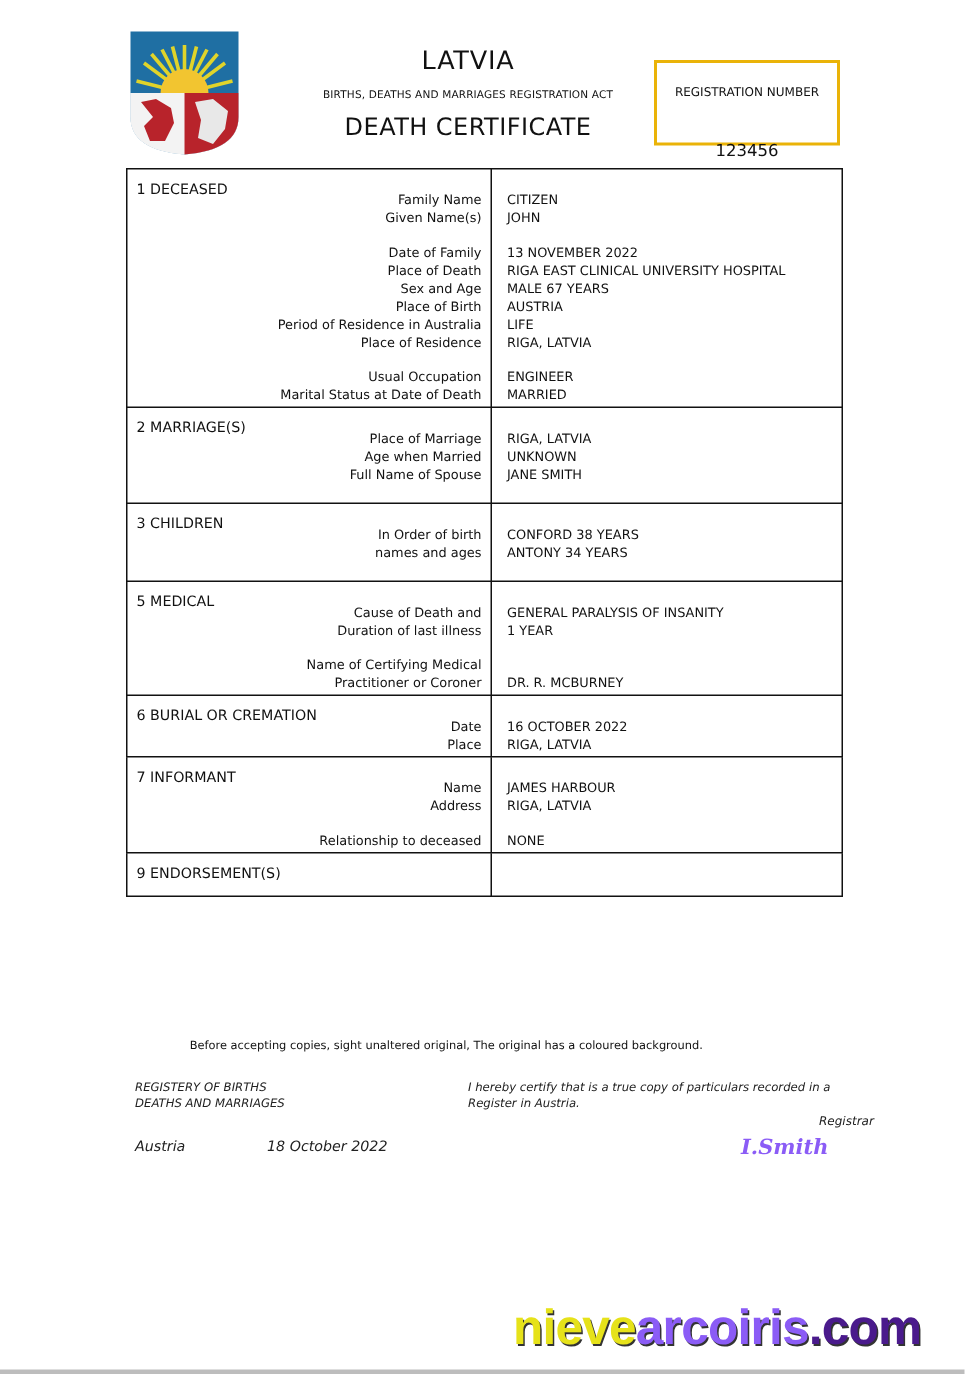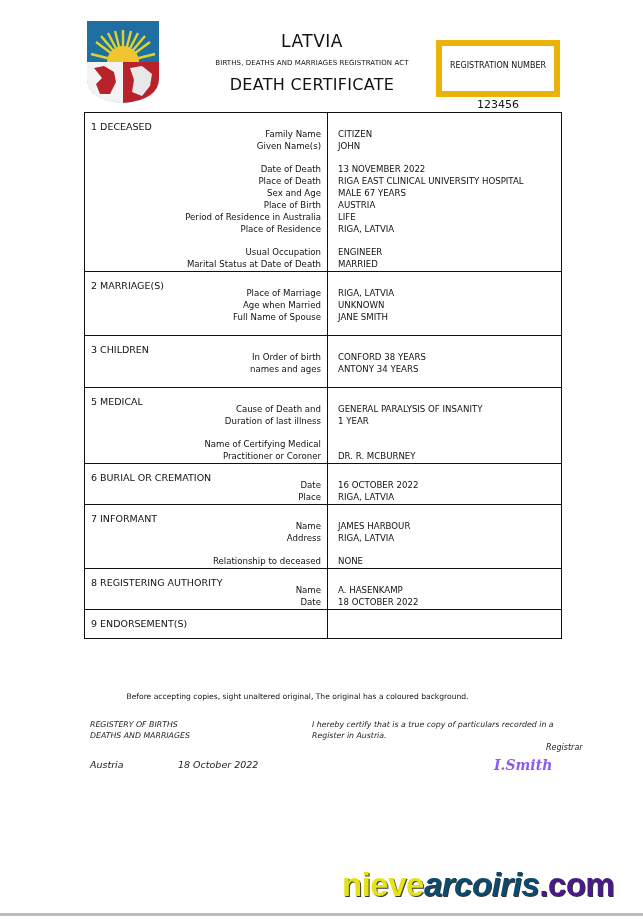--- a/index.html
+++ b/index.html
@@ -2,41 +2,41 @@
 <html><head>
 <meta charset="utf-8">
 <style>
   html, body { margin:0; padding:0; background:#fff; }
   body { width:643px; height:919px; position:relative; overflow:hidden; font-family:"DejaVu Sans", sans-serif; color:#111; }
   .crest { position:absolute; left:86px; top:20px; width:74px; height:84px; }
   .title-block { position:absolute; left:196px; top:28px; width:232px; text-align:center; }
   .country { font-size:17px; font-weight:400; letter-spacing:0.5px; line-height:26px; }
   .act { font-size:7px; margin-top:5px; letter-spacing:0.1px; }
   .cert-title { font-size:16px; margin-top:8px; letter-spacing:0.3px; }
-  .reg-box { position:absolute; left:436px; top:40px; width:124px; height:57px; border:6px solid #eab308; text-align:center; box-sizing:border-box; }
+  .reg-box { position:absolute; left:436px; top:40px; width:124px; height:57px; border:2px solid #eab308; text-align:center; box-sizing:border-box; }
   .reg-label { font-size:8px; margin-top:15px; }
   .reg-number { font-size:11px; margin-top:28px; }
   table.cert { position:absolute; left:84px; top:112px; width:478px; border-collapse:collapse; font-size:8.6px; }
   table.cert td { border:1.4px solid #111; vertical-align:top; padding:0; }
   td.left { width:242px; position:relative; }
   td.right { padding-left:5px !important; }
   .sec-title { position:absolute; left:6px; top:8px; font-size:9.5px; }
   .labels { text-align:right; padding-right:6px; padding-top:15px; padding-bottom:1px; }
   .values { padding-left:5px; padding-top:15px; padding-bottom:1px; }
   .line { height:12px; line-height:12px; white-space:nowrap; }
   .gap { height:11px; }
   .notice { position:absolute; left:0; width:595px; top:692px; text-align:center; font-size:7.6px; }
   .registry { position:absolute; left:90px; top:719px; font-size:7.8px; font-style:italic; line-height:11px; color:#222; }
   .certify { position:absolute; left:312px; top:719px; font-size:7.8px; font-style:italic; line-height:11px; color:#222; width:250px; }
   .registrar { position:absolute; left:546px; top:743px; font-size:8px; font-style:italic; color:#222; }
   .place { position:absolute; left:90px; top:759px; font-size:9.5px; font-style:italic; color:#222; }
   .date { position:absolute; left:178px; top:759px; font-size:9.5px; font-style:italic; color:#222; }
   .signature { position:absolute; left:494px; top:757px; font-size:14px; font-style:italic; font-family:"DejaVu Serif", serif; color:#8b5cf6; font-weight:bold; }
   .watermark { position:absolute; left:342px; top:866px; font-size:33px; font-weight:bold; font-family:"Liberation Sans", sans-serif; letter-spacing:-0.5px; text-shadow:1px 1px 0 #333; }
-  .wm1 { color:#e6e21a; } .wm2 { color:#0c4a6e;font-style:italic; } .wm3 { color:#4a1a8c; }
+  .wm1 { color:#e6e21a; } .wm2 { color:#8b5cf6; } .wm3 { color:#4a1a8c; }
   .bottom-rule { position:absolute; left:0; top:913px; width:643px; height:3px; background:#bdbdbd; }
 </style>
 </head>
 <body>
 
 <svg class="crest" viewBox="0 0 74 84">
   <path d="M1 1 H73 V58 Q73 80 37 83 Q1 80 1 58 Z" fill="#1f6fa3"></path>
   <g stroke="#e0d42a" stroke-width="2.4">
     <line x1="37" y1="42" x2="37" y2="10"></line>
       <line x1="37" y1="42" x2="22" y2="13"></line>
@@ -71,21 +71,21 @@
 
 <table class="cert">
   <tbody id="cert-body">
       <tr>
         <td class="left">
           <div class="sec-title">1 DECEASED</div>
           <div class="labels">
             <div class="line">Family Name</div>
             <div class="line">Given Name(s)</div>
             <div class="gap"></div>
-            <div class="line">Date of Death</div>
+            <div class="line">Date of Family</div>
             <div class="line">Place of Death</div>
             <div class="line">Sex and Age</div>
             <div class="line">Place of Birth</div>
             <div class="line">Period of Residence in Australia</div>
             <div class="line">Place of Residence</div>
             <div class="gap"></div>
             <div class="line">Usual Occupation</div>
             <div class="line">Marital Status at Date of Death</div>
           </div>
         </td>
@@ -192,35 +192,20 @@
           <div class="values">
             <div class="line">JAMES HARBOUR</div>
             <div class="line">RIGA, LATVIA</div>
             <div class="gap"></div>
             <div class="line">NONE</div>
           </div>
         </td>
       </tr>
       <tr>
         <td class="left">
-          <div class="sec-title">8 REGISTERING AUTHORITY</div>
-          <div class="labels">
-            <div class="line">Name</div>
-            <div class="line">Date</div>
-          </div>
-        </td>
-        <td class="right">
-          <div class="values">
-            <div class="line">A. HASENKAMP</div>
-            <div class="line">18 OCTOBER 2022</div>
-          </div>
-        </td>
-      </tr>
-      <tr>
-        <td class="left">
           <div class="sec-title">9 ENDORSEMENT(S)</div>
           <div class="labels" style="height: 12px;"></div>
         </td>
         <td class="right">
           <div class="values" style="height: 12px;"></div>
         </td>
       </tr>
     </tbody>
 </table>
 

